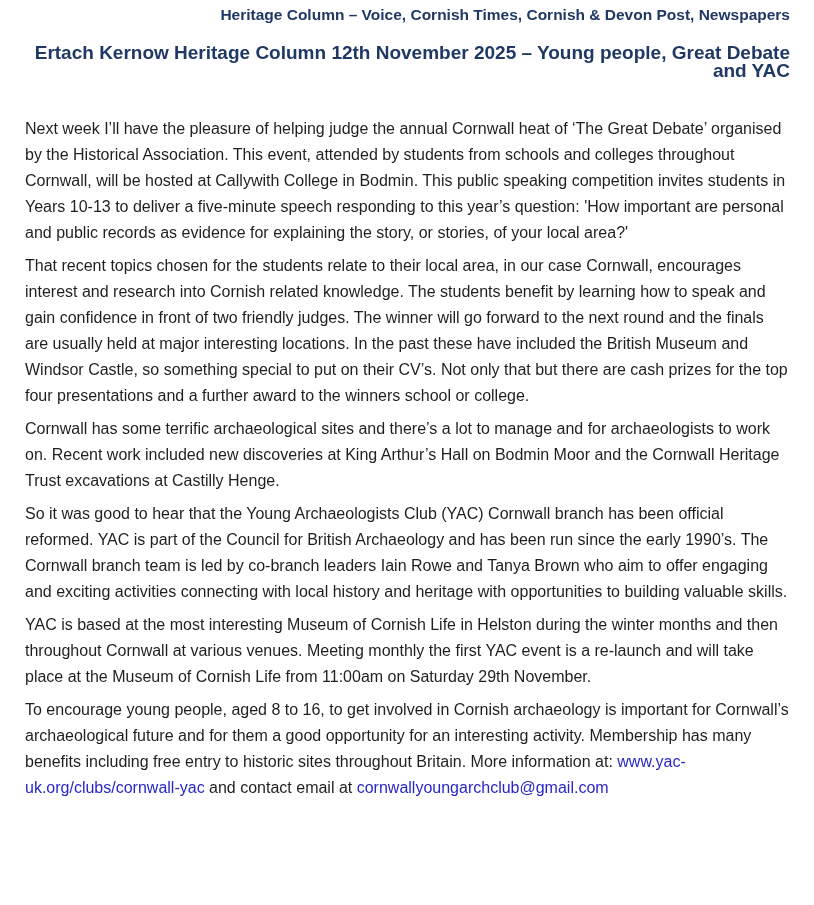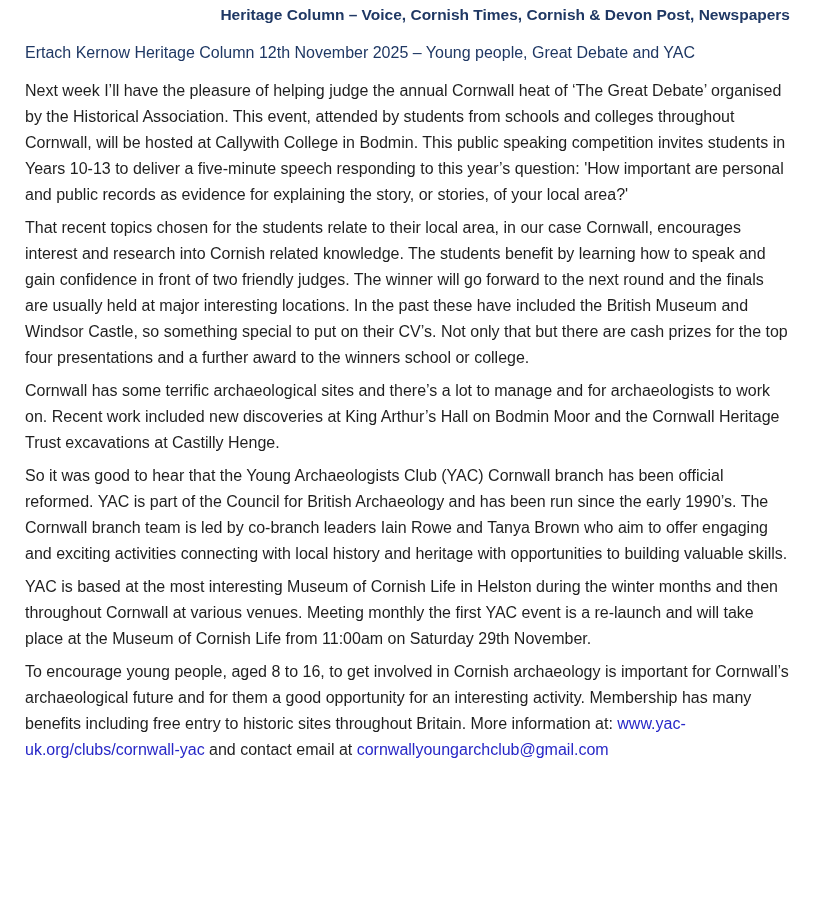--- a/index.html
+++ b/index.html
@@ -24,35 +24,35 @@
   .doc h1 {
     margin: 6px 0 0 0;
     text-align: right;
     color: var(--heading-color);
     font-size: 15.5px;
     line-height: 18px;
     font-weight: bold;
   }
   .doc h2 {
     margin: 20px 0 0 0;
-    text-align: left;
+    text-align: right;
     color: var(--heading-color);
-    font-size: 16px;
+    font-size: 19px;
     line-height: 18px;
-    font-weight: normal;
+    font-weight: bold;
   }
   .body-text p {
     margin: 0 0 7px 0;
     color: var(--body-color);
     font-size: 16px;
     line-height: 26px;
     font-weight: 400;
   }
   .body-text p:first-child {
-    margin-top: 16px;
+    margin-top: 36px;
   }
   .body-text a {
     color: var(--link-color);
     text-decoration: none;
     cursor: pointer;
   }
 </style>
 </head>
 <body>
 

